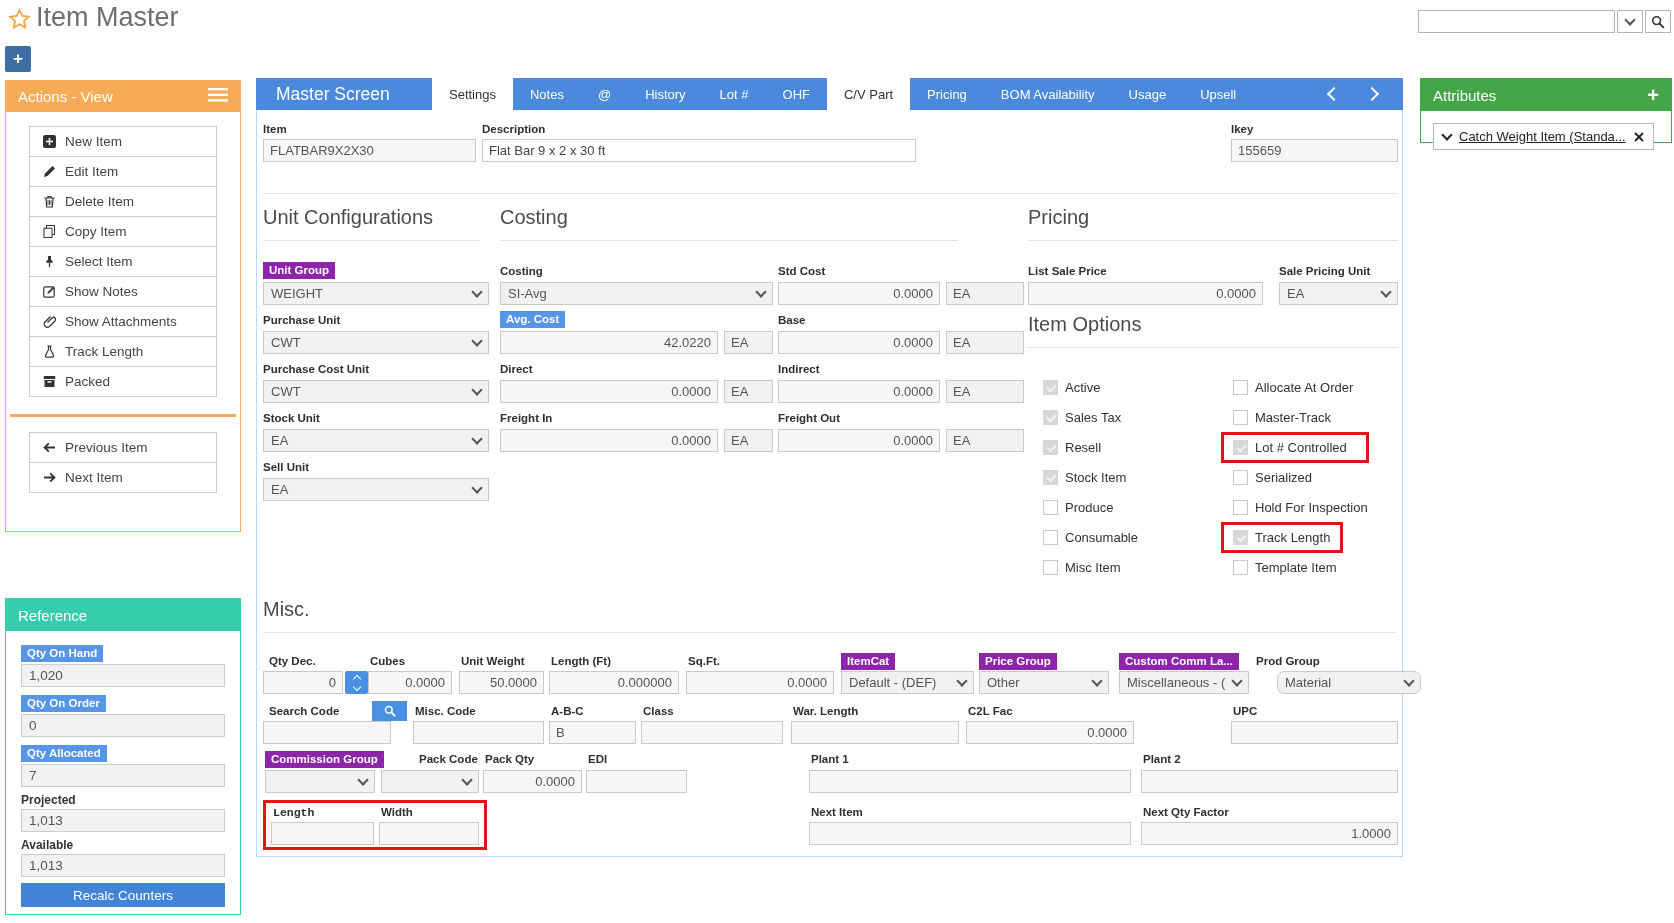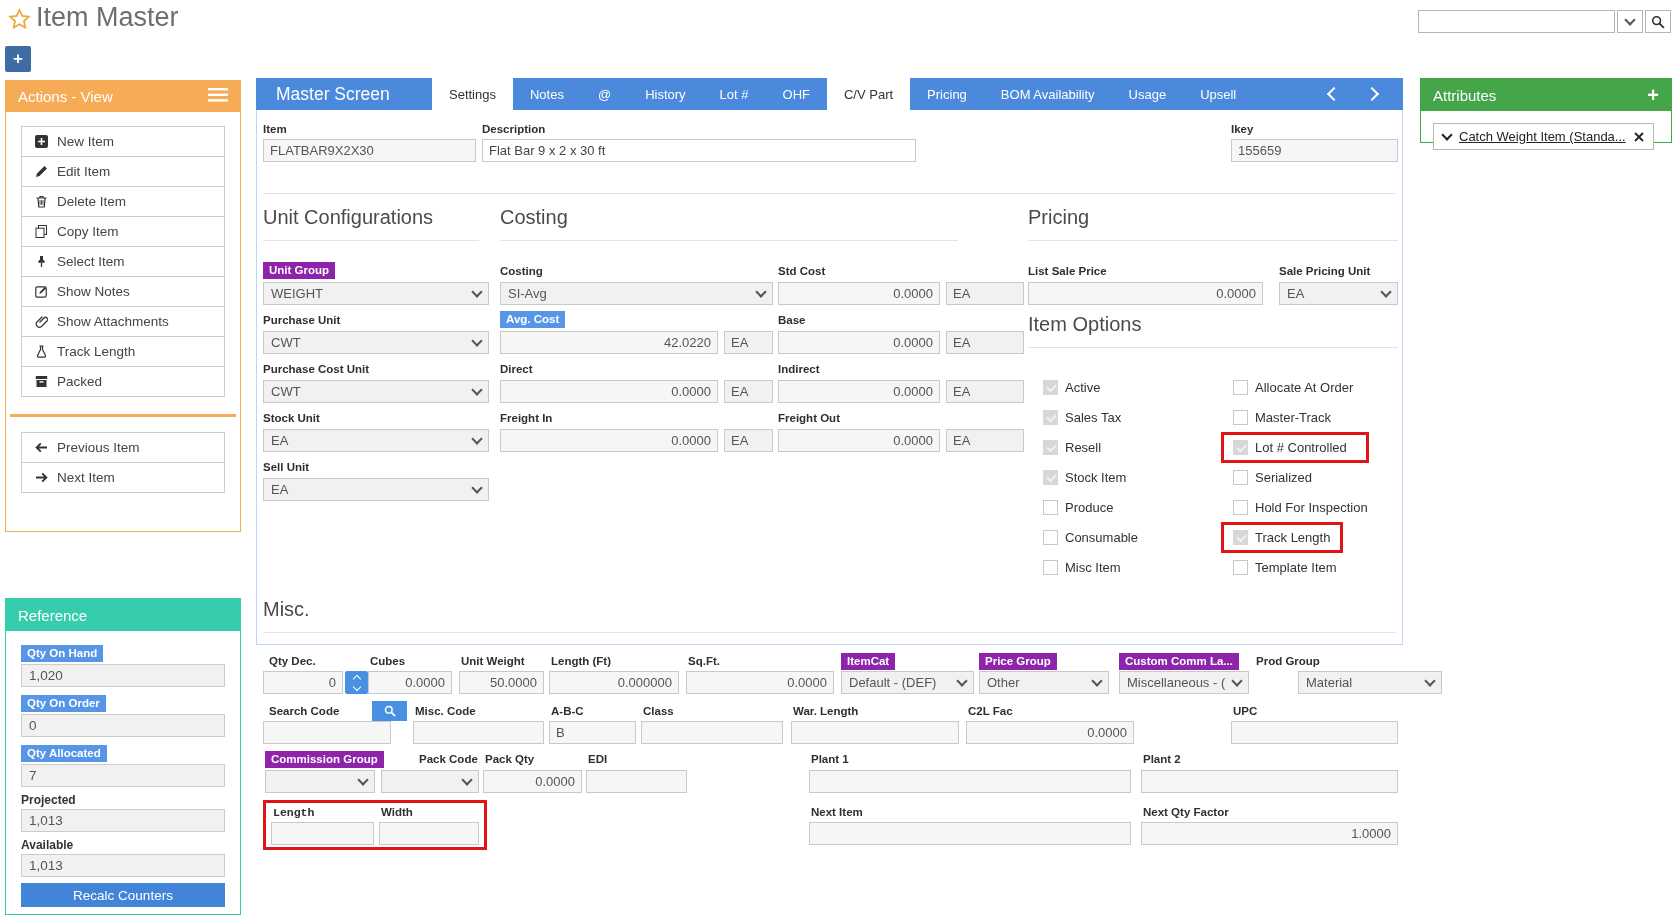--- a/index.html
+++ b/index.html
@@ -14,21 +14,21 @@
         box-sizing:border-box;display:flex;align-items:center;justify-content:center;}
   .addbtn{position:absolute;left:5px;top:46px;width:26px;height:26px;background:#3D6DA3;border-radius:2px;
           color:#fff;font-size:17px;font-weight:bold;display:flex;align-items:center;justify-content:center;}
   
   .panel{position:absolute;background:#fff;box-sizing:border-box;}
   .panel-hdr{height:31px;display:flex;align-items:center;justify-content:space-between;
              padding:0 12px;color:#fff;font-size:15px;}
   
   .actions{left:5px;top:80px;width:236px;height:452px;border:1px solid #F6AB57;}
   .hdr-orange{background:#F6AB57;}
-  .abtns{width:204px;margin:14px auto 17px;}
+  .abtns{width:188px;margin:14px auto 17px;}
   .abtn{height:31px;border:1px solid #ccc;margin-top:-1px;display:flex;align-items:center;gap:9px;
         padding-left:13px;font-size:13.5px;color:#444;background:#fff;box-sizing:border-box;cursor:pointer;}
   .abtn:first-child{margin-top:0;}
   .adivider{height:3px;background:#F6AB57;margin:13px 4px 0;}
   
   .reference{left:5px;top:598px;width:236px;height:317px;border:1px solid #36CDAC;}
   .hdr-teal{background:#36CDAC;height:32px;}
   .refbody{padding:12px 15px 0;}
   .badge{display:inline-block;height:17px;line-height:17px;color:#fff;font-size:11.5px;font-weight:bold;
          padding:0 6px;white-space:nowrap;}
@@ -42,21 +42,21 @@
   
   .tabbar{position:absolute;left:256px;top:78px;width:1147px;height:32px;background:#4A89DC;display:flex;color:#fff;}
   .tab-primary{display:flex;align-items:center;padding:0 20px;font-size:17.5px;width:136px;}
   .tab{display:flex;align-items:center;padding:0 17px;font-size:13px;cursor:pointer;white-space:nowrap;}
   .tab.active{background:#fff;color:#333;}
   .tabnav{margin-left:auto;display:flex;align-items:center;gap:28px;padding-right:26px;}
   .wchev{width:8px;height:8px;border-right:2px solid #fff;border-bottom:2px solid #fff;display:inline-block;}
   .wchev.left{transform:rotate(135deg);}
   .wchev.right{transform:rotate(-45deg);}
   
-  .main{position:absolute;left:256px;top:110px;width:1147px;height:535px;background:#fff;box-sizing:border-box;
+  .main{position:absolute;left:256px;top:110px;width:1147px;height:747px;background:#fff;box-sizing:border-box;
         border-left:1px solid #BCD6F5;border-right:1px solid #BCD6F5;border-bottom:1px solid #BCD6F5;}
   .lbl{position:absolute;font-size:11.5px;font-weight:bold;color:#2f2f2f;white-space:nowrap;}
   .fld{position:absolute;height:23px;border:1px solid #c9c9c9;background:#f6f6f6;color:#555;font-size:13px;
        line-height:21px;padding:0 6px;box-sizing:border-box;white-space:nowrap;overflow:hidden;}
   .fld.white{background:#fff;color:#444;}
   .num{text-align:right;}
   .unit{position:absolute;height:23px;border:1px solid #c9c9c9;background:#f1f1f1;color:#555;font-size:13px;
         line-height:21px;padding:0 6px;box-sizing:border-box;}
   .sel{position:absolute;height:23px;border:1px solid #c9c9c9;background:#f1f1f1;color:#555;font-size:13px;
        display:flex;align-items:center;justify-content:space-between;padding:0 7px;box-sizing:border-box;
@@ -379,21 +379,21 @@
     <div class="sel" style="left:722px;top:561px;width:130px;">
         <span>Other</span>
         <i class="chev"></i>
       </div>
     <span class="badge badge-purple bpos" style="left:862px;top:543px;">Custom Comm La...</span>
     <div class="sel" style="left:862px;top:561px;width:130px;">
         <span>Miscellaneous - (</span>
         <i class="chev"></i>
       </div>
     <div class="lbl" style="left:999px;top:545px;">Prod Group</div>
-    <div class="sel" style="left:1041px;top:561px;width:144px;">
+    <div class="sel" style="left:1020px;top:561px;width:144px;border-radius:7px;">
         <span>Material</span>
         <i class="chev"></i>
       </div>
 
     <div class="lbl" style="left:12px;top:595px;">Search Code</div>
     <div class="minisearch" style="left:115px;top:591px;">
       <svg width="12" height="12" viewBox="0 0 13 13">
           <circle cx="5.2" cy="5.2" r="3.6" fill="none" stroke="#fff" stroke-width="1.6"></circle>
           <path d="M8 8l4 4" stroke="#fff" stroke-width="1.9"></path>
         </svg>

